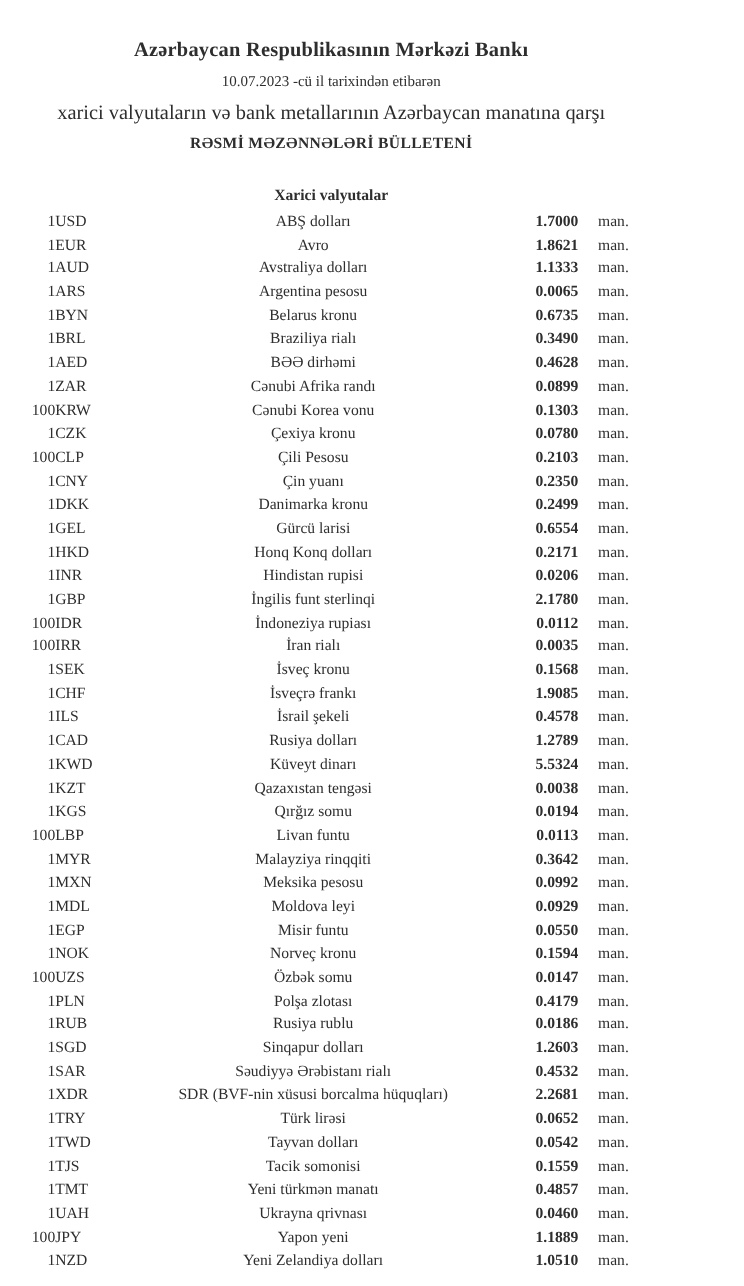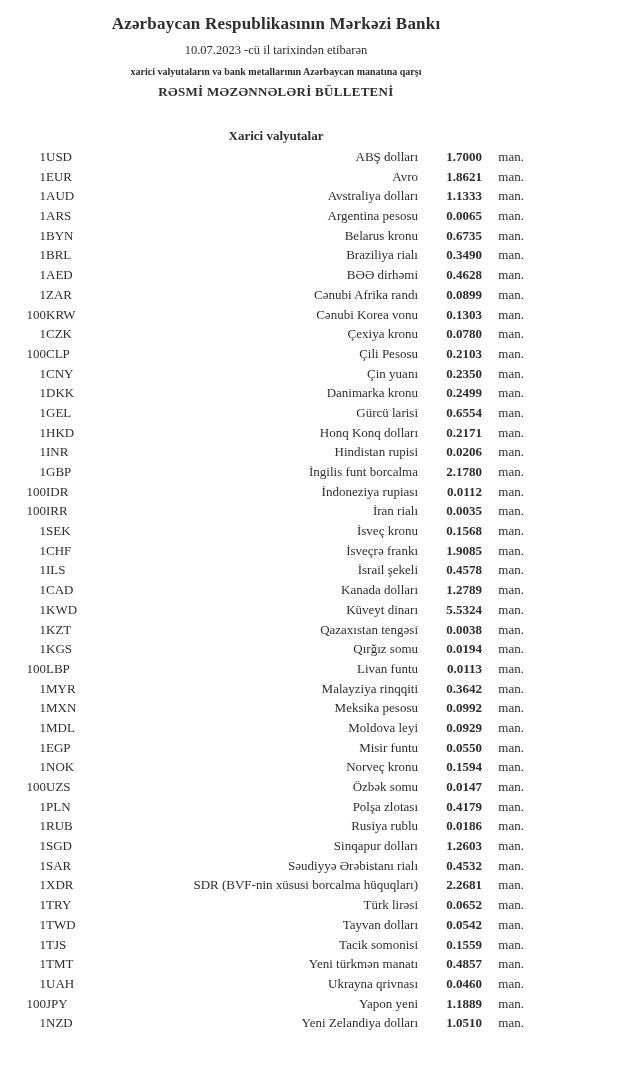--- a/index.html
+++ b/index.html
@@ -7,37 +7,37 @@
     width: 620px;
     height: 1072px;
     background: #ffffff;
     font-family: "Liberation Serif", "DejaVu Serif", serif;
     color: #2e2e2e;
     overflow: hidden;
   }
   .page {
     width: 552px;
     height: 1072px;
-    padding-top: 14px;
+    padding-top: 32px;
   }
   .header { text-align: center; }
   .bank-name {
     font-size: 17px;
     font-weight: bold;
     letter-spacing: 0.2px;
     margin-bottom: 9px;
   }
   .date-line {
     font-size: 12.5px;
     font-weight: normal;
     margin-bottom: 8px;
   }
   .subtitle-line {
-    font-size: 10px;
-    font-weight: bold;
+    font-size: 17px;
+    font-weight: normal;
     margin-bottom: 7px;
   }
   .bulletin-title {
     font-size: 13px;
     font-weight: bold;
     letter-spacing: 0.3px;
   }
   .section-title {
     text-align: center;
     font-size: 13px;
@@ -61,21 +61,21 @@
     text-align: right;
     flex: 0 0 auto;
   }
   .code {
     width: 54px;
     text-align: left;
     flex: 0 0 auto;
   }
   .name {
     flex: 1 1 auto;
-    text-align: right;
+    text-align: center;
     padding-left: 4px;
     white-space: nowrap;
     overflow: hidden;
   }
   .rate {
     width: 64px;
     text-align: right;
     font-weight: bold;
     flex: 0 0 auto;
   }
@@ -225,21 +225,21 @@
         <span class="qty">1</span>
         <span class="code">INR</span>
         <span class="name">Hindistan rupisi</span>
         <span class="rate">0.0206</span>
         <span class="unit">man.</span>
       </div>
 
       <div class="row">
         <span class="qty">1</span>
         <span class="code">GBP</span>
-        <span class="name">İngilis funt borcalma</span>
+        <span class="name">İngilis funt sterlinqi</span>
         <span class="rate">2.1780</span>
         <span class="unit">man.</span>
       </div>
 
       <div class="row">
         <span class="qty">100</span>
         <span class="code">IDR</span>
         <span class="name">İndoneziya rupiası</span>
         <span class="rate">0.0112</span>
         <span class="unit">man.</span>
@@ -273,21 +273,21 @@
         <span class="qty">1</span>
         <span class="code">ILS</span>
         <span class="name">İsrail şekeli</span>
         <span class="rate">0.4578</span>
         <span class="unit">man.</span>
       </div>
 
       <div class="row">
         <span class="qty">1</span>
         <span class="code">CAD</span>
-        <span class="name">Kanada dolları</span>
+        <span class="name">Rusiya dolları</span>
         <span class="rate">1.2789</span>
         <span class="unit">man.</span>
       </div>
 
       <div class="row">
         <span class="qty">1</span>
         <span class="code">KWD</span>
         <span class="name">Küveyt dinarı</span>
         <span class="rate">5.5324</span>
         <span class="unit">man.</span>

